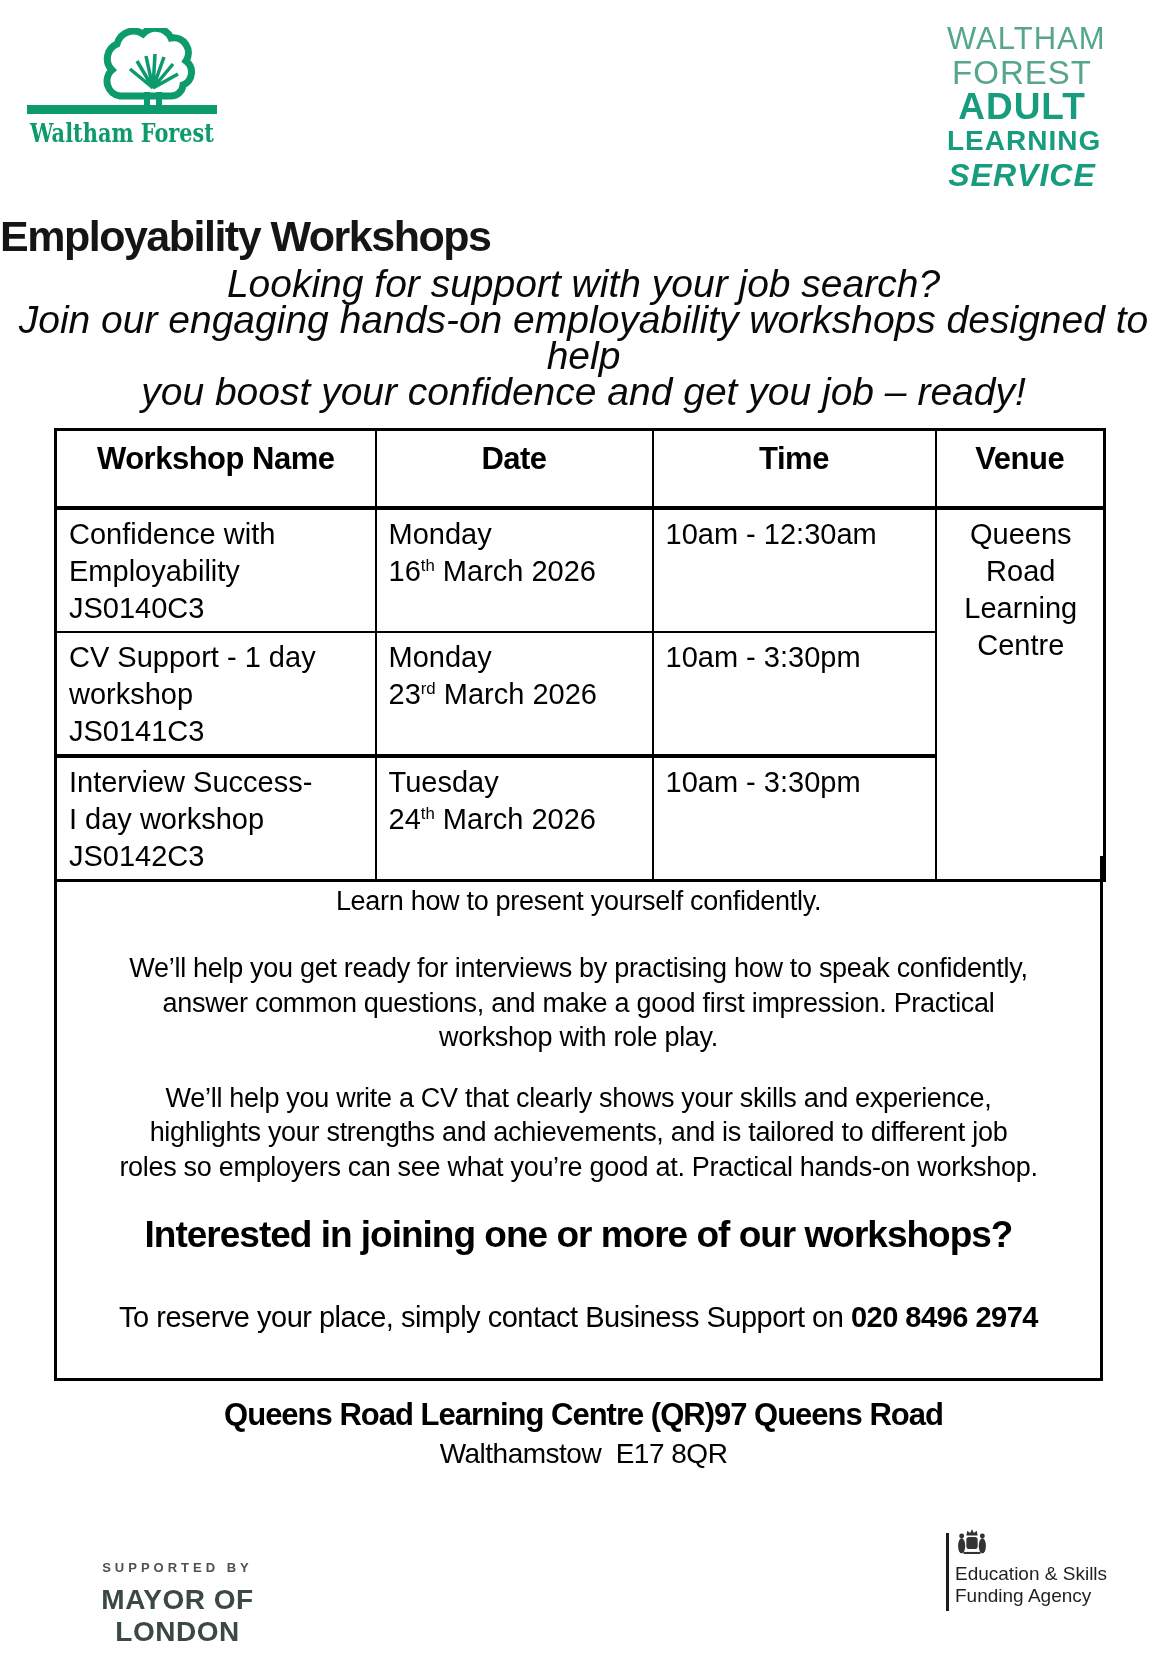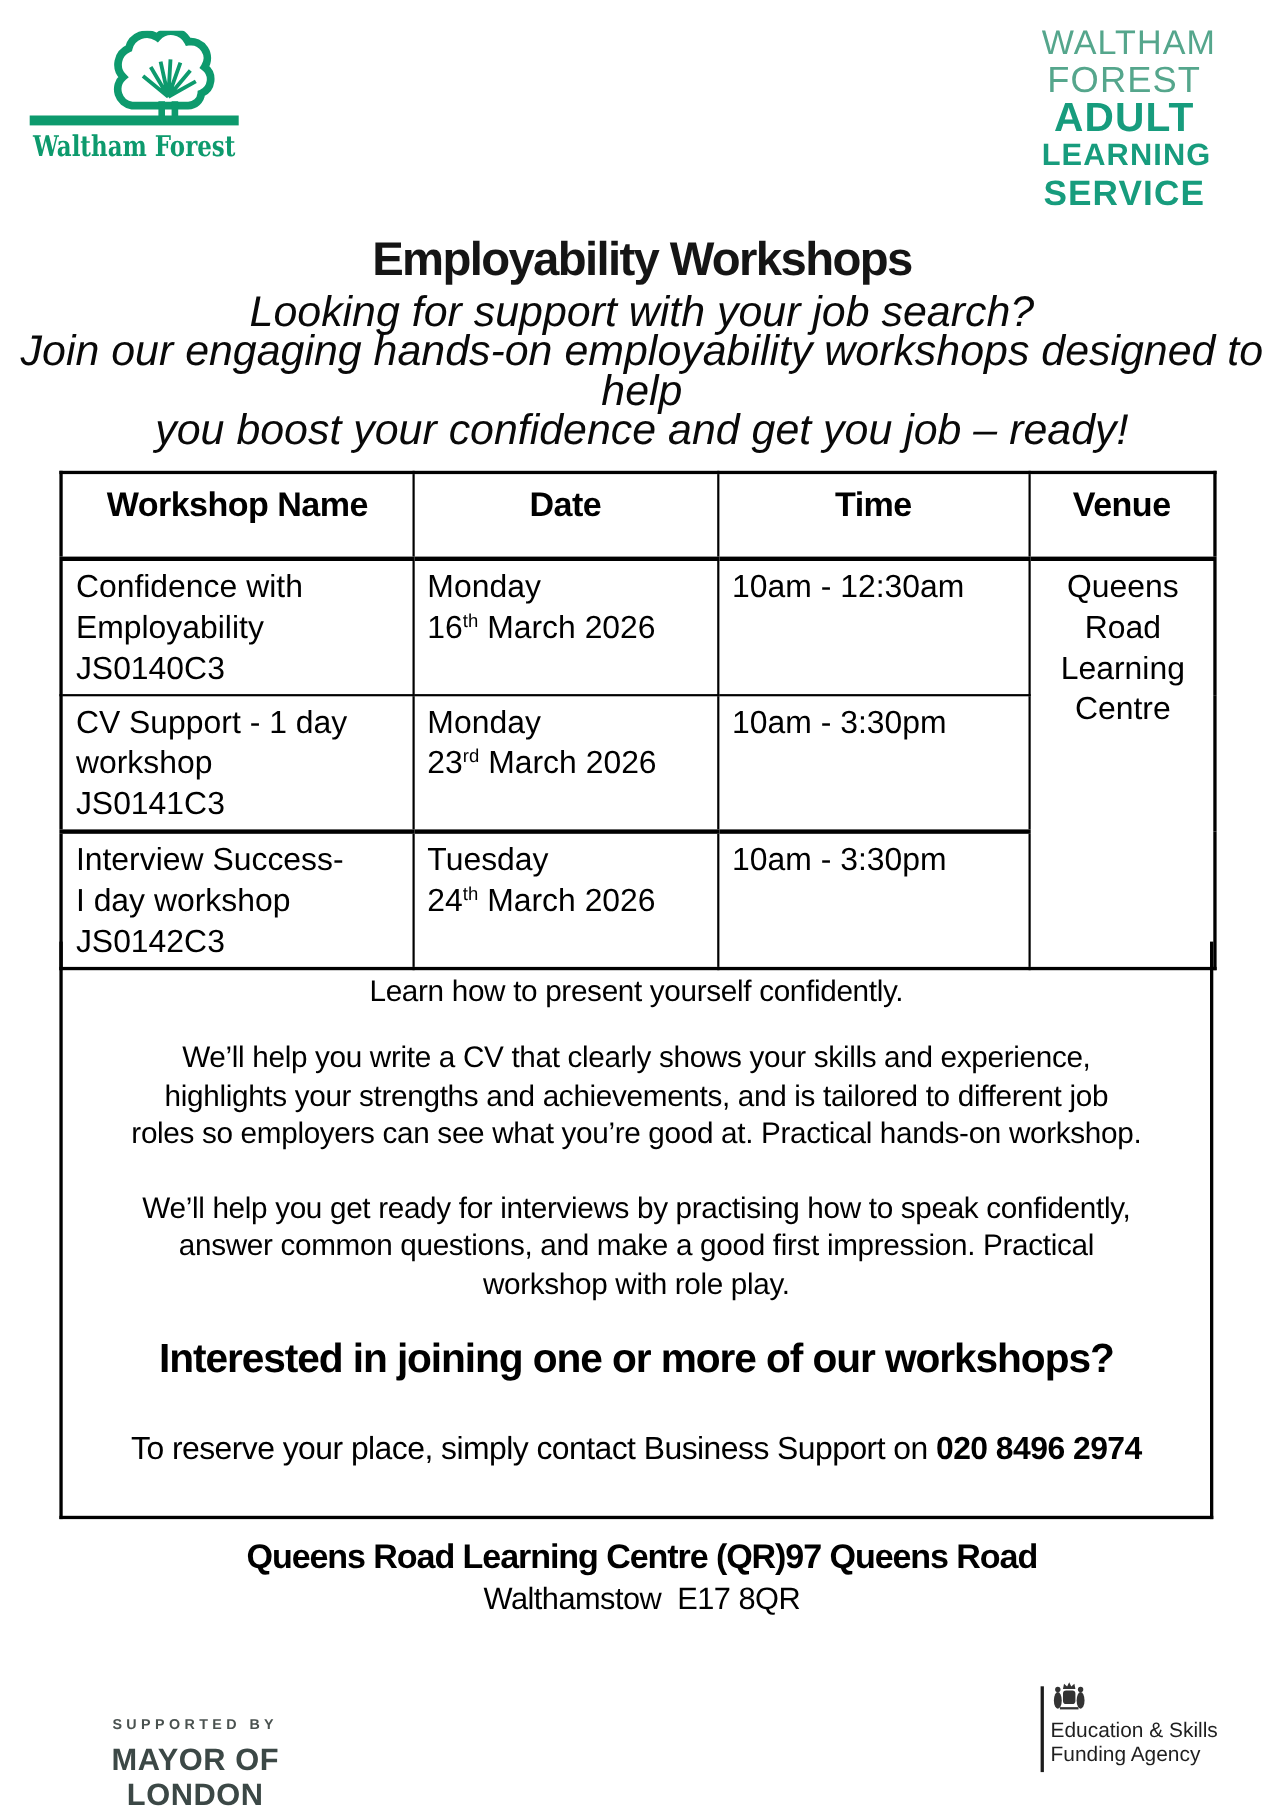--- a/index.html
+++ b/index.html
@@ -9,23 +9,23 @@
     margin:0 auto;
   }
   
   .wf-logo{position:absolute;left:26px;top:28px;width:192px;height:126px;}
   .als-logo{position:absolute;right:70px;top:22px;width:150px;text-align:center;line-height:34px;letter-spacing:1px;}
   .als-line{font-weight:400;}
   .als-l0{font-size:31px;color:#55a68c;}
   .als-l1{font-size:33px;color:#55a68c;}
   .als-l2{font-size:37px;color:#179c7d;font-weight:700;}
   .als-l3{font-size:28px;color:#179c7d;font-weight:700;}
-  .als-l4{font-size:32px;color:#179c7d;font-weight:700;}
+  .als-l4{font-size:32px;color:#179c7d;font-weight:700;font-style:italic;}
   
-  .title{position:absolute;top:183px;left:0;width:100%;text-align:center;
+  .title{position:absolute;top:183px;left:0;width:100%;
     font-size:43px;font-weight:700;letter-spacing:-1.5px;color:#151515;}
   .intro{position:absolute;top:266px;left:0;width:100%;text-align:center;
     font-size:39px;line-height:36px;color:#090909;font-style:italic;}
   
   table.workshops{position:absolute;left:54px;top:428px;width:1049px;height:428px;
     border-collapse:collapse;table-layout:fixed;}
   table.workshops th,table.workshops td{border:2px solid #000;}
   table.workshops{border:3px solid #000;}
   table.workshops th{
     font-size:31px;font-weight:700;text-align:center;vertical-align:top;
@@ -135,26 +135,26 @@
 I day workshop
 JS0142C3</td>
         <td class="date"><span>Tuesday</span><br><span>24</span><sup class="ord">th</sup><span> March 2026</span></td>
         <td class="time">10am - 3:30pm</td>
       </tr>
     </tbody>
   </table>
 
   <div class="details-box">
     <p class="p-lead">Learn how to present yourself confidently.</p>
+    <p class="p-body p3">We’ll help you get ready for interviews by practising how to speak confidently,
+answer common questions, and make a good first impression. Practical
+workshop with role play.</p>
     <p class="p-body p2">We’ll help you write a CV that clearly shows your skills and experience,
 highlights your strengths and achievements, and is tailored to different job
 roles so employers can see what you’re good at. Practical hands-on workshop.</p>
-    <p class="p-body p3">We’ll help you get ready for interviews by practising how to speak confidently,
-answer common questions, and make a good first impression. Practical
-workshop with role play.</p>
     <p class="cta">Interested in joining one or more of our workshops?</p>
     <p class="reserve"><span>To reserve your place, simply contact Business Support on </span><strong>020 8496 2974</strong></p>
   </div>
 
   <div class="address">
     <div class="addr1">Queens Road Learning Centre (QR)97 Queens Road</div>
     <div class="addr2">Walthamstow  E17 8QR</div>
   </div>
 
   <div class="mayor">

